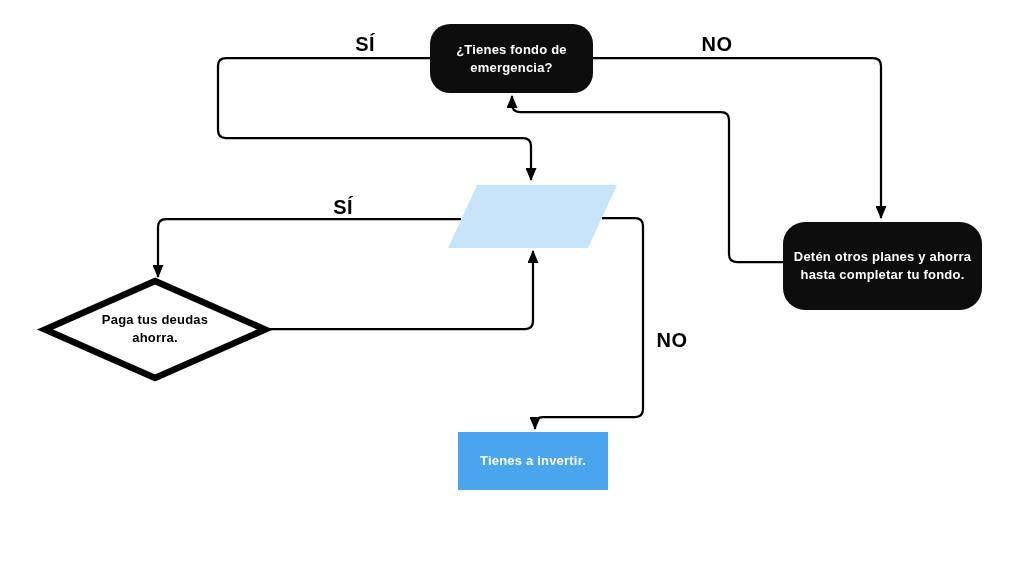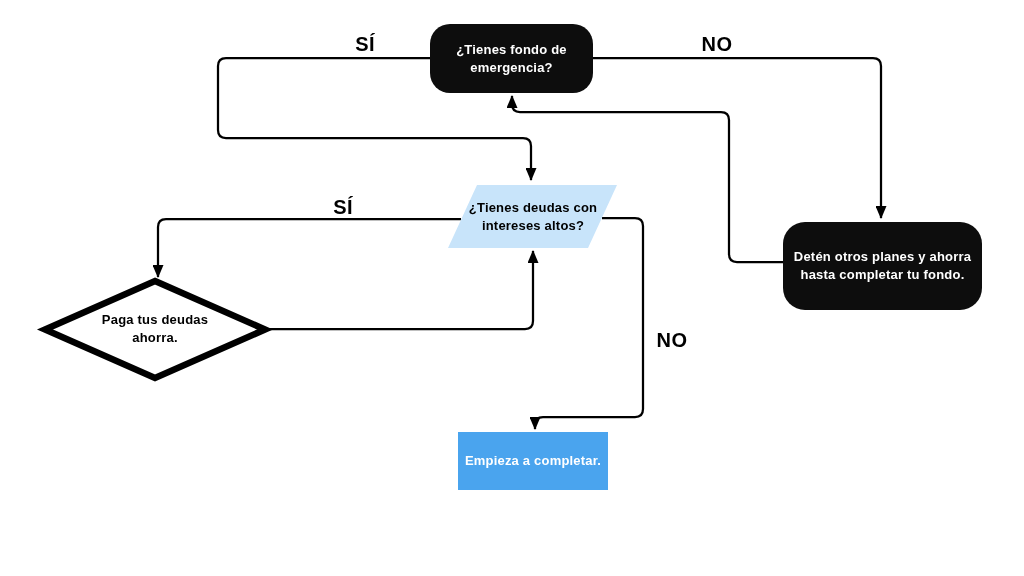--- a/index.html
+++ b/index.html
@@ -84,26 +84,25 @@
     <path class="wire" d="M 783 262 H 737 Q 729 262 729 254 V 120 Q 729 112 721 112 H 520 Q 512 112 512 104 V 96" marker-end="url(#arrowhead)"></path>
     <path class="wire" d="M 461 219 H 166 Q 158 219 158 227 V 277" marker-end="url(#arrowhead)"></path>
     <path class="wire" d="M 265 329 H 525 Q 533 329 533 321 V 251" marker-end="url(#arrowhead)"></path>
     <path class="wire" d="M 602 218 H 635 Q 643 218 643 226 V 409 Q 643 417 635 417 H 543 Q 535 417 535 425 V 429" marker-end="url(#arrowhead)"></path>
     <polygon class="diamond" points="155,281 265,329.5 155,378 45,329.5"></polygon>
   </svg>
 
   <div class="node dark emergency">¿Tienes fondo de emergencia?</div>
 
   <div class="parallelogram"></div>
-  <div class="parallelogram-text">¿Tienes deudas con intereses altos?</div>
 
   <div class="diamond-text">Paga tus deudas ahorra.</div>
 
   <div class="node dark deten">Detén otros planes y ahorra hasta completar tu fondo.</div>
 
-  <div class="node invest">Empieza a completar.</div>
+  <div class="node invest">Tienes a invertir.</div>
 
   <div class="edge-label si-top">SÍ</div>
   <div class="edge-label no-top">NO</div>
   <div class="edge-label si-middle">SÍ</div>
   <div class="edge-label no-middle">NO</div>
 
 </div>
 
 </body></html>

